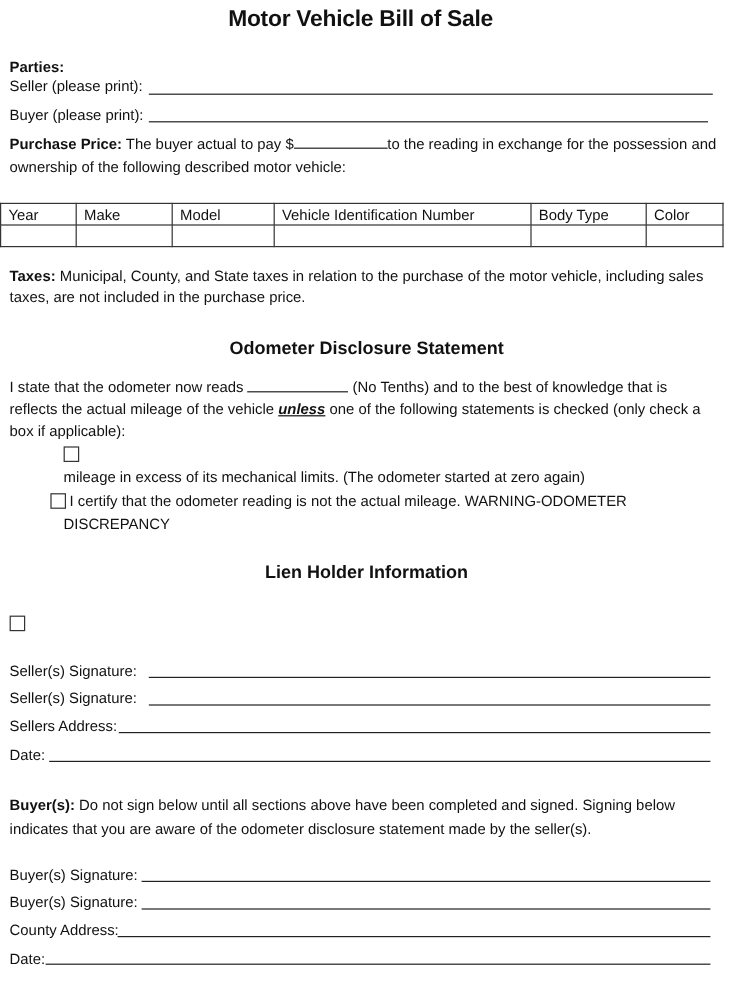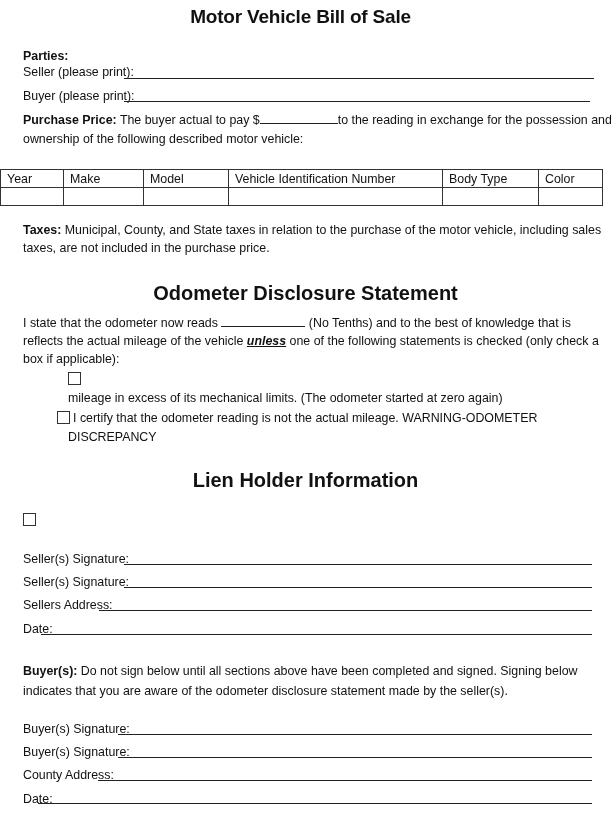--- a/index.html
+++ b/index.html
@@ -6,22 +6,22 @@
   body {
     width: 611px; height: 821px; position: relative; overflow: hidden;
     font-family: "Liberation Sans", sans-serif; color: #111;
     font-size: 12.4px;
   }
   .abs { position: absolute; }
   .title {
     left: 0; width: 553px; top: 6px; text-align: center;
     font-size: 19px; font-weight: bold; letter-spacing: -0.2px; margin-left: 24px;
   }
-  .h2 { left: 0; width: 611px; text-align: center; font-size: 20px; font-weight: bold; }
-  .line { white-space: nowrap; line-height: 16px; margin-left: 15px; }
+  .h2 { left: 0; width: 611px; text-align: center; font-size: 15px; font-weight: bold; }
+  .line { white-space: nowrap; line-height: 16px; }
   .b { font-weight: bold; }
   .ul-field {
     position: absolute; height: 0; border-bottom: 1.2px solid #222;
   }
   .blank { display: inline-block; border-bottom: 1px solid #222; height: 12px; vertical-align: baseline; }
   .underline-em { font-weight: bold; font-style: italic; text-decoration: underline; }
   table.veh {
     position: absolute; left: 0; top: 169px; width: 602px;
     border-collapse: collapse; table-layout: fixed;
   }

